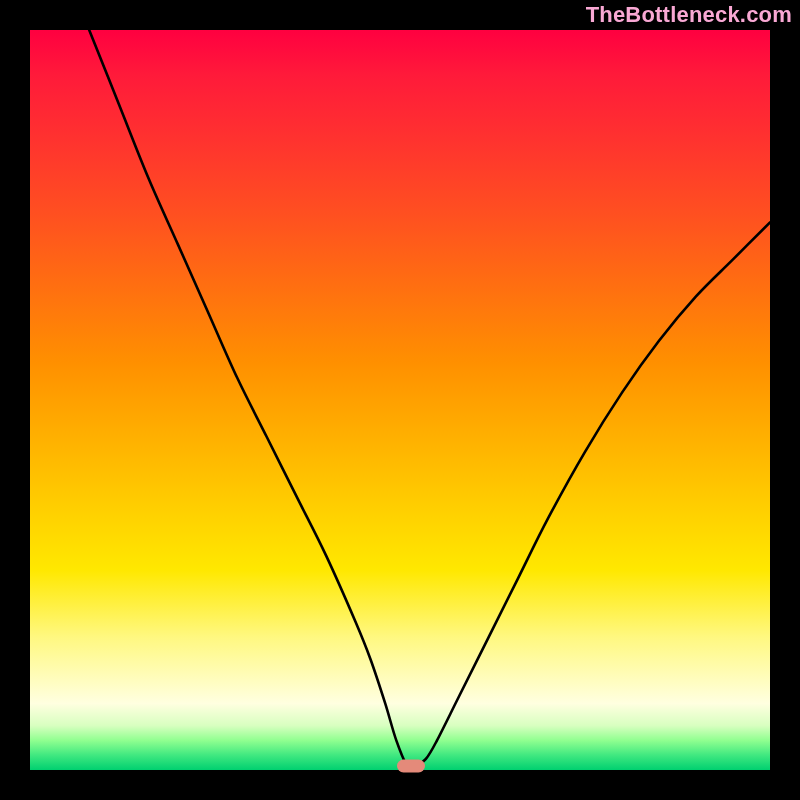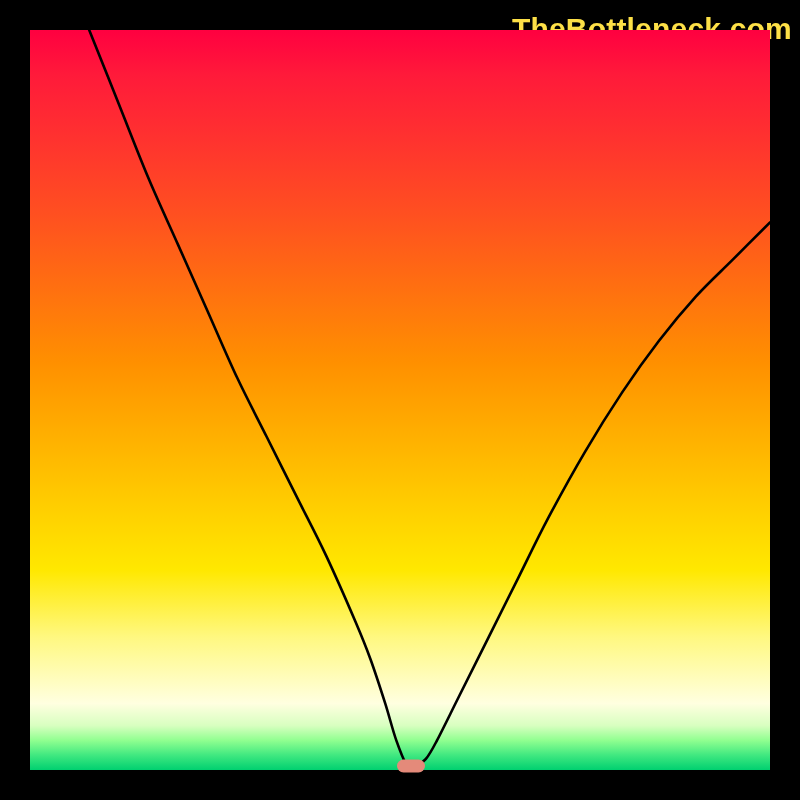--- a/index.html
+++ b/index.html
@@ -39,26 +39,26 @@
       #fff880 82%,
       #fffdc0 88%,
       #ffffe0 91%,
       #d8ffc0 94%,
       #90ff90 96%,
       #40e880 98%,
       #00d070 100%);
   }
   .watermark {
     position: absolute;
-    top: 12px;
+    top: 2px;
     right: 8px;
     font-family: Arial, Helvetica, sans-serif;
-    font-size: 30px;
+    font-size: 22px;
     font-weight: 600;
-    color: #fde047;
+    color: #f9a8d4;
     letter-spacing: 0.2px;
     user-select: none;
   }
   svg.curve {
     position: absolute;
     inset: 0;
   }
   .marker {
     position: absolute;
     width: 28px;

